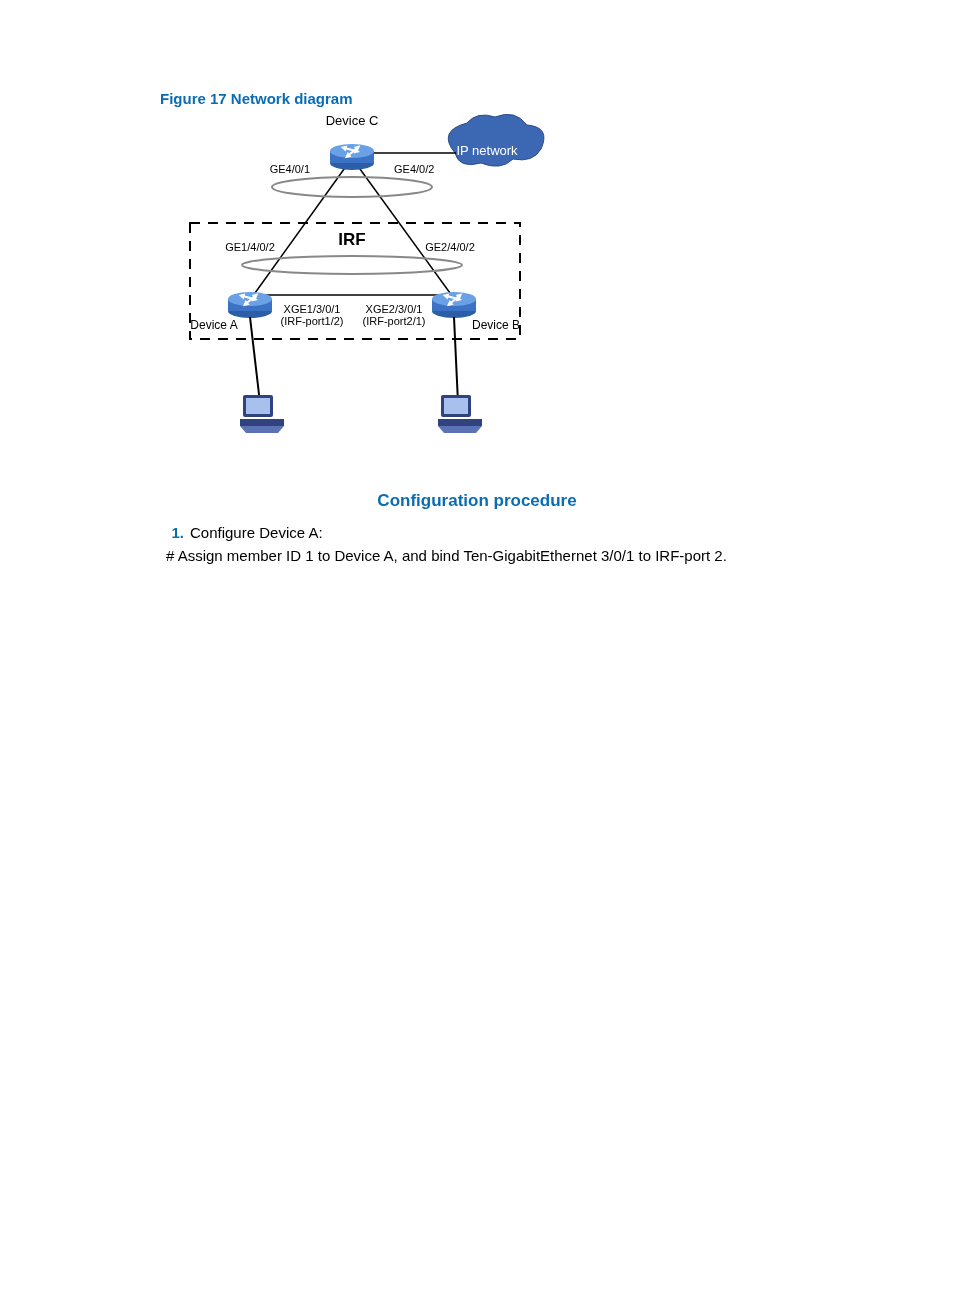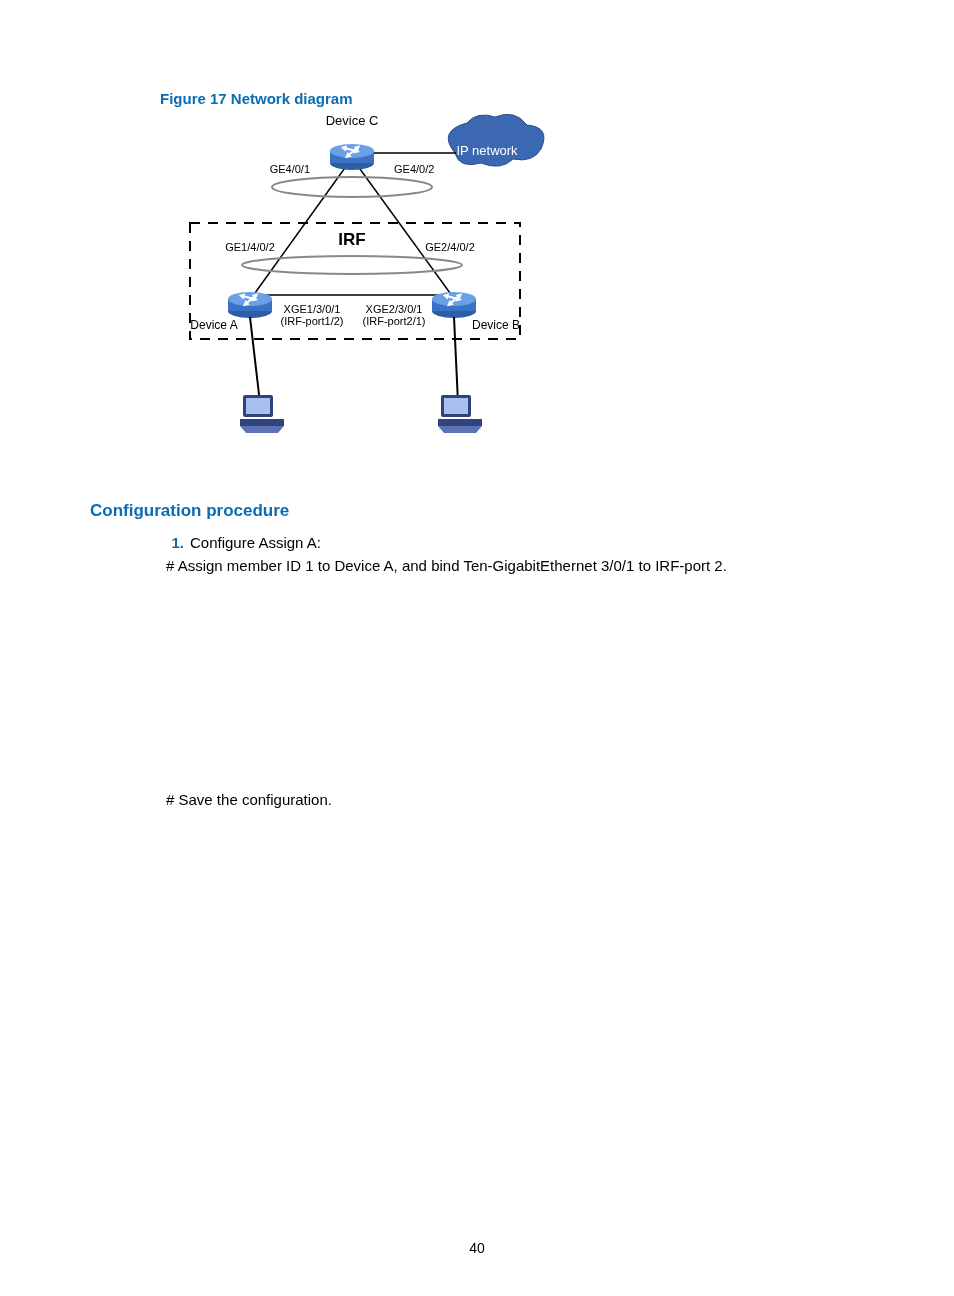--- a/index.html
+++ b/index.html
@@ -26,22 +26,23 @@
     margin-left: 70px;
     margin-top: 6px;
   }
   .diagram {
     display: block;
   }
   .section-title {
     color: #0a6db3;
     font-weight: bold;
     font-size: 17px;
-    margin-top: 48px;
+    margin-top: 38px;
     margin-bottom: 10px;
+    text-align: center;
   }
   .step-row {
     display: flex;
     align-items: baseline;
     margin-left: 70px;
   }
   .step-num {
     font-weight: bold;
     color: #0a6db3;
     width: 24px;
@@ -153,23 +154,21 @@
         <polygon points="0,35 44,35 38,42 6,42" fill="#5b72b5"></polygon>
       </g>
 
     </svg>
   </div>
 
   <div class="section-title">Configuration procedure</div>
 
   <div class="step-row">
     <span class="step-num">1.</span>
-    <span class="step-text">Configure Assign A:</span>
+    <span class="step-text">Configure Device A:</span>
   </div>
   <div class="sub-text"># Assign member ID 1 to Device A, and bind Ten-GigabitEthernet 3/0/1 to IRF-port 2.</div>
 
   <div class="spacer-1"></div>
-  <div class="sub-text"># Save the configuration.</div>
 
   <div class="spacer-2"></div>
 
-  <div class="page-number">40</div>
 </div>
 
 </body></html>

